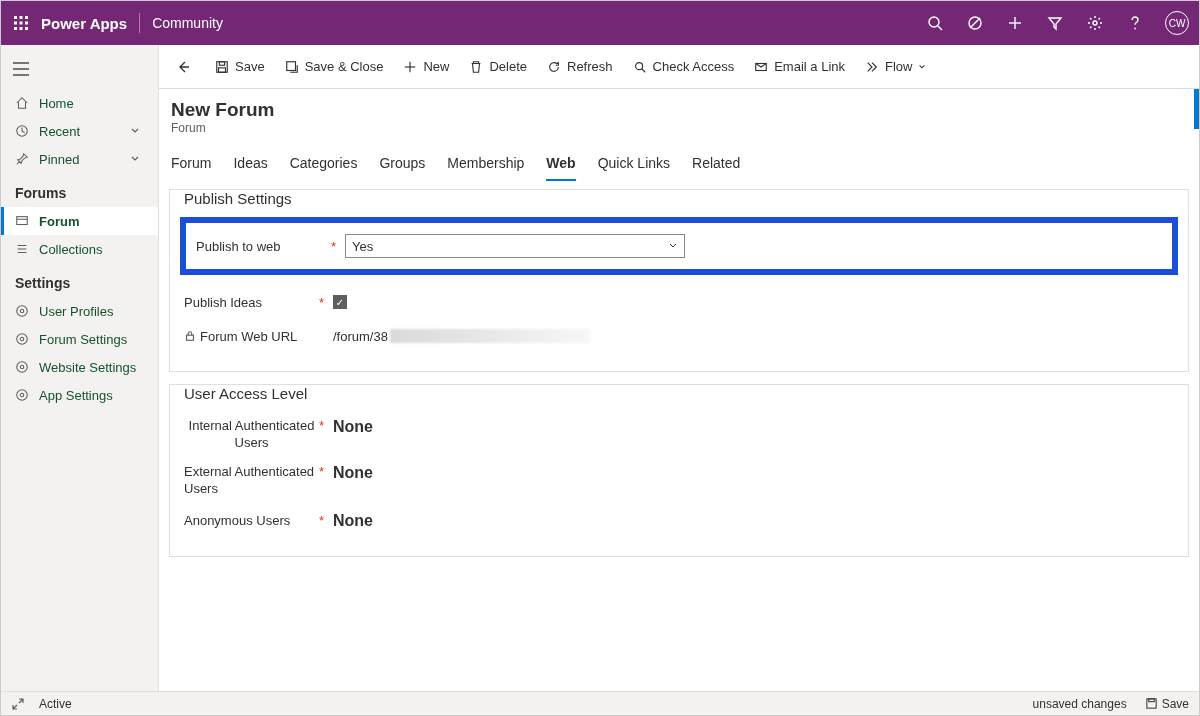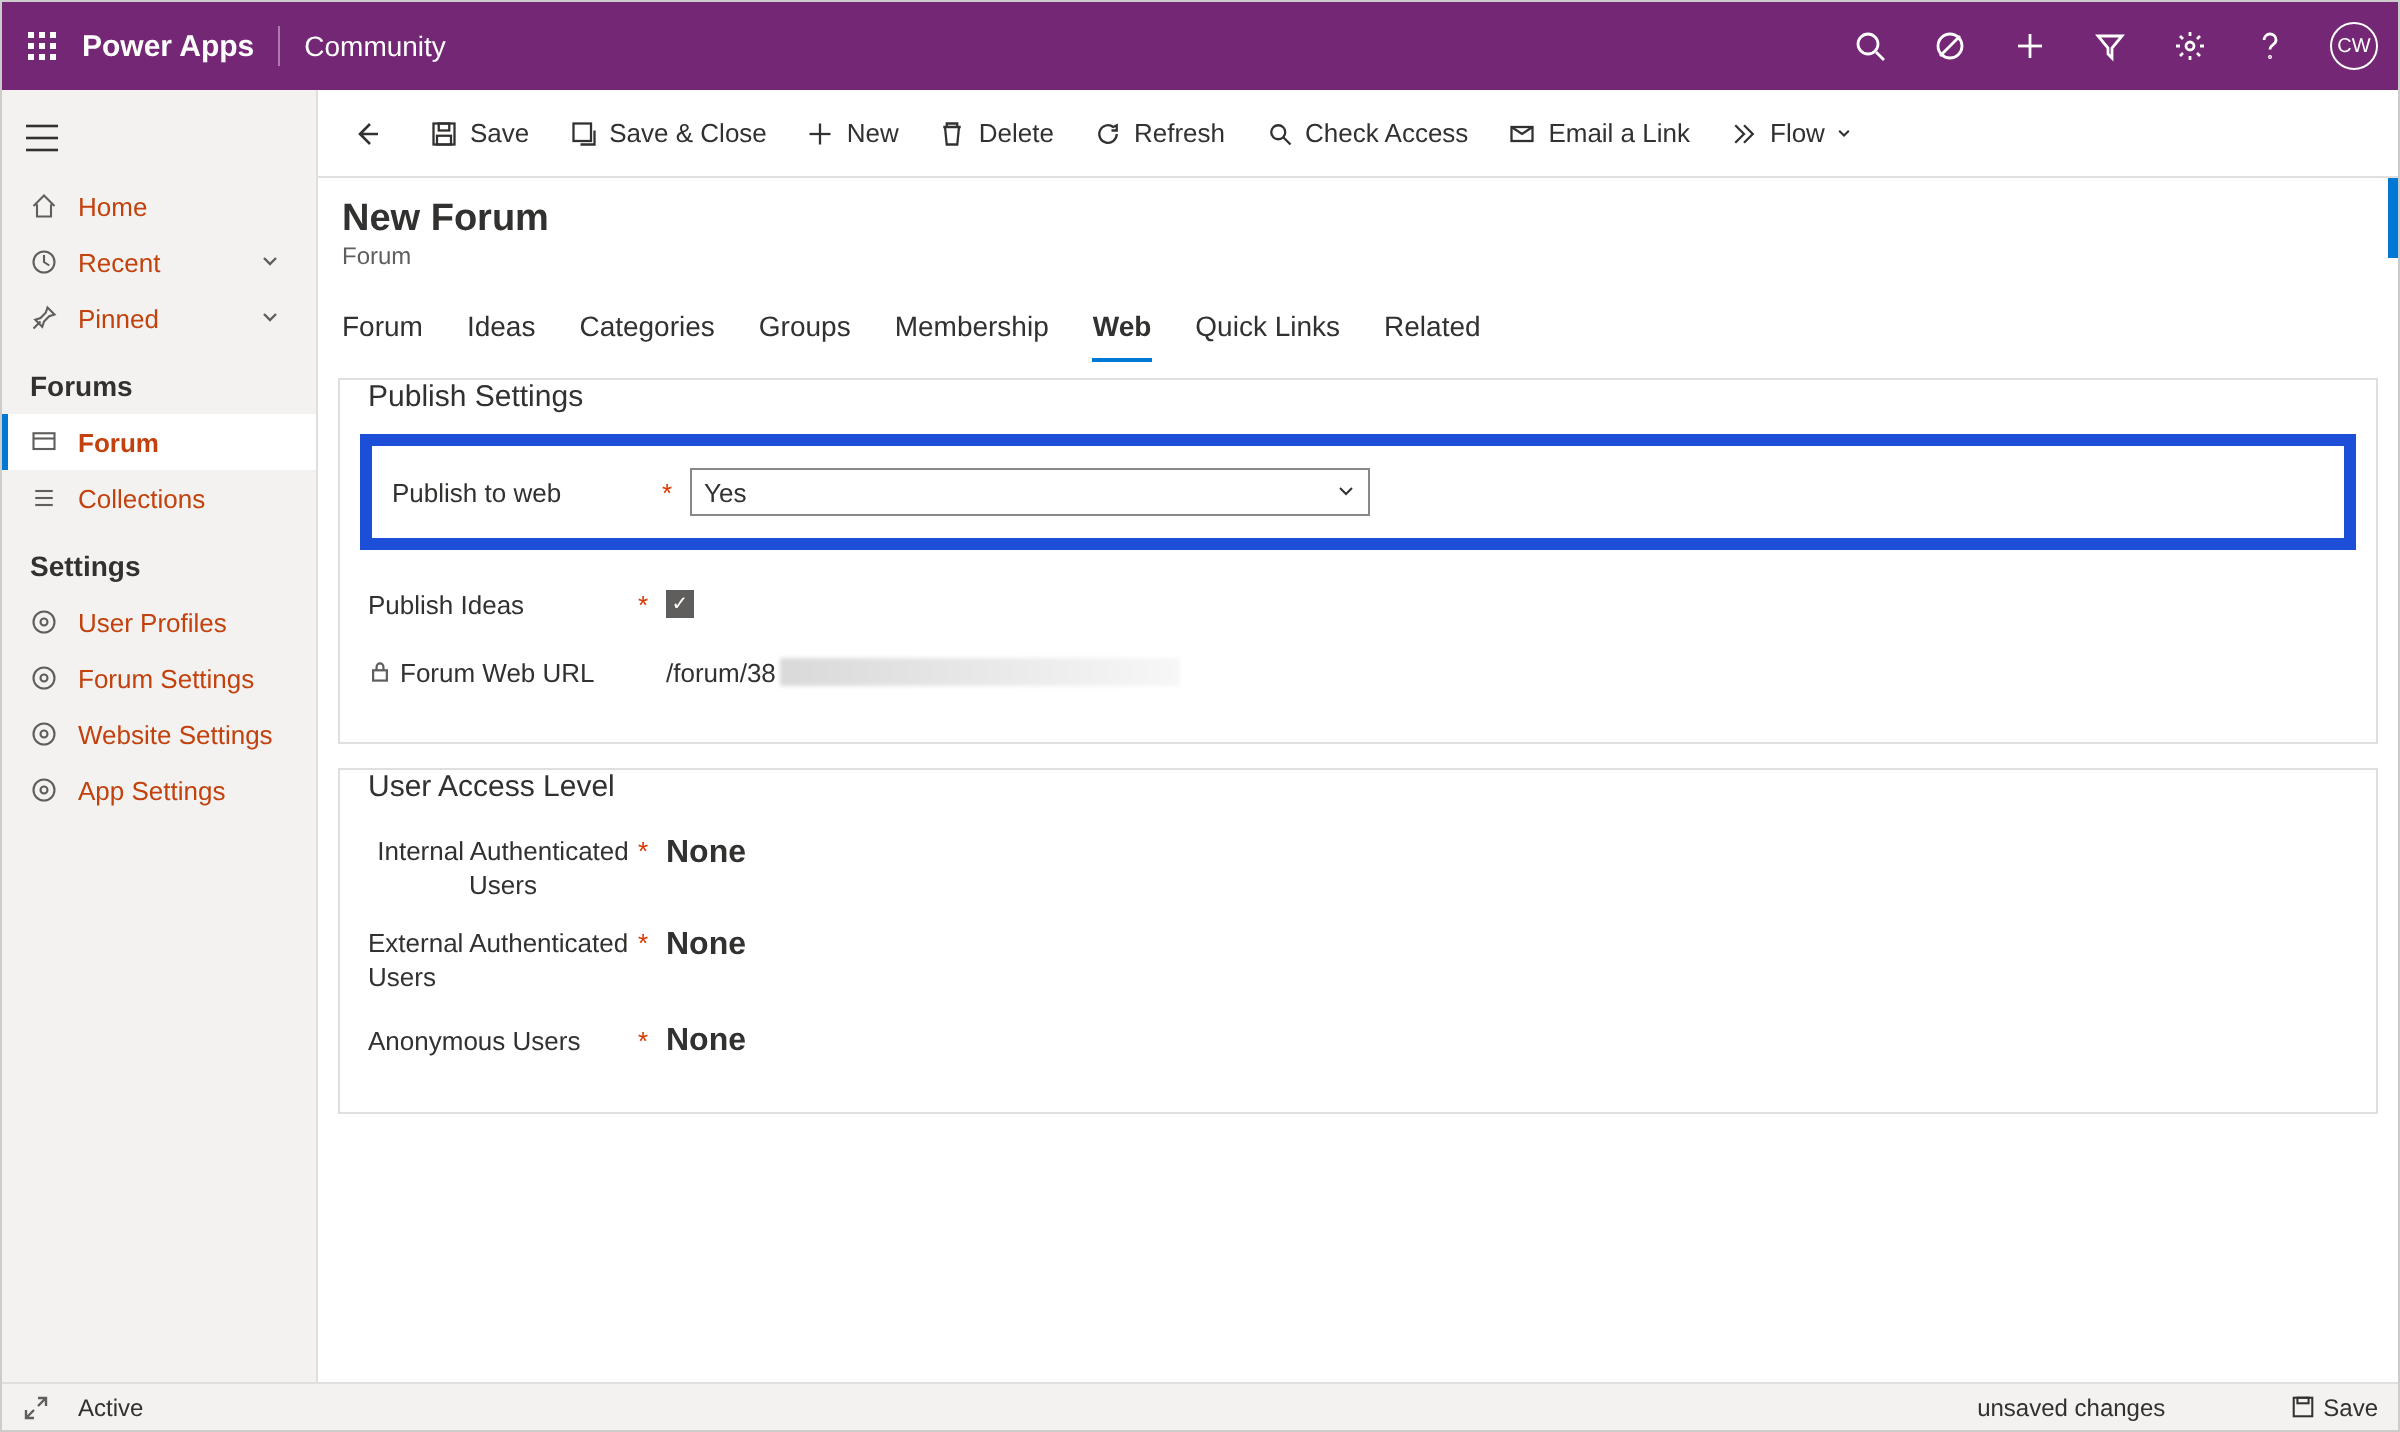--- a/index.html
+++ b/index.html
@@ -17,21 +17,21 @@
     .hdr-btn { width: 40px; height: 40px; display: flex; align-items: center; justify-content: center; cursor: pointer; }
     .hdr-btn svg { fill: none; stroke: #fff; stroke-width: 1.4; }
     .avatar { width: 24px; height: 24px; border-radius: 50%; border: 1px solid #fff; display: flex; align-items: center; justify-content: center; font-size: 10px; color: #fff; margin: 0 10px; }
 
     
     .body { flex: 1; display: flex; overflow: hidden; }
 
     
     .sidebar { width: 158px; background: #f3f2f1; border-right: 1px solid #e1dfdd; display: flex; flex-direction: column; padding-top: 4px; }
     .hamburger { width: 40px; height: 40px; display: flex; align-items: center; justify-content: center; cursor: pointer; }
-    .side-item { display: flex; align-items: center; height: 28px; padding-left: 14px; padding-right: 8px; cursor: pointer; font-size: 13px; color: #c2410c; }
+    .side-item { display: flex; align-items: center; height: 28px; padding-left: 14px; padding-right: 8px; cursor: pointer; font-size: 13px; color: #14532d; }
     .side-item svg { width: 14px; height: 14px; margin-right: 10px; fill: none; stroke: #605e5c; stroke-width: 1.2; flex-shrink: 0; }
     .side-item .chev { margin-left: auto; width: 10px; height: 10px; }
     .side-section-title { font-size: 14px; font-weight: 600; color: #323130; padding: 12px 14px 6px; }
     .side-item.selected { background: #fff; border-left: 3px solid #0078d4; padding-left: 11px; font-weight: 600; }
 
     
     .content { flex: 1; display: flex; flex-direction: column; overflow: hidden; position: relative; }
 
     
     .cmdbar { height: 44px; border-bottom: 1px solid #e1dfdd; display: flex; align-items: center; padding: 0 8px; }
@@ -73,21 +73,21 @@
 
     .url-row .form-ctrl { display: flex; align-items: center; }
     .url-text { font-size: 13px; }
     .url-blur { width: 200px; height: 14px; background: linear-gradient(to right, rgba(0,0,0,0.15), rgba(0,0,0,0.03)); filter: blur(1px); margin-left: 2px; }
 
     .value-none { font-weight: 600; font-size: 16px; }
 
     
     .footer { height: 24px; background: #f3f2f1; border-top: 1px solid #e1dfdd; display: flex; align-items: center; padding: 0 10px; font-size: 12px; }
     .footer .expand-icon { width: 14px; height: 14px; margin-right: 14px; cursor: pointer; }
-    .footer-right { margin-left: auto; display: flex; align-items: center; gap: 44px; }
+    .footer-right { margin-left: auto; display: flex; align-items: center; }
     .footer-save { display: flex; align-items: center; margin-left: 18px; cursor: pointer; }
     .footer-save svg { width: 13px; height: 13px; margin-right: 4px; }
 
     
     .scroll-indicator { position: absolute; top: 44px; right: 0; width: 5px; height: 40px; background: #0078d4; }
   </style>
 </head>
 <body>
 
 <div class="viewport">

